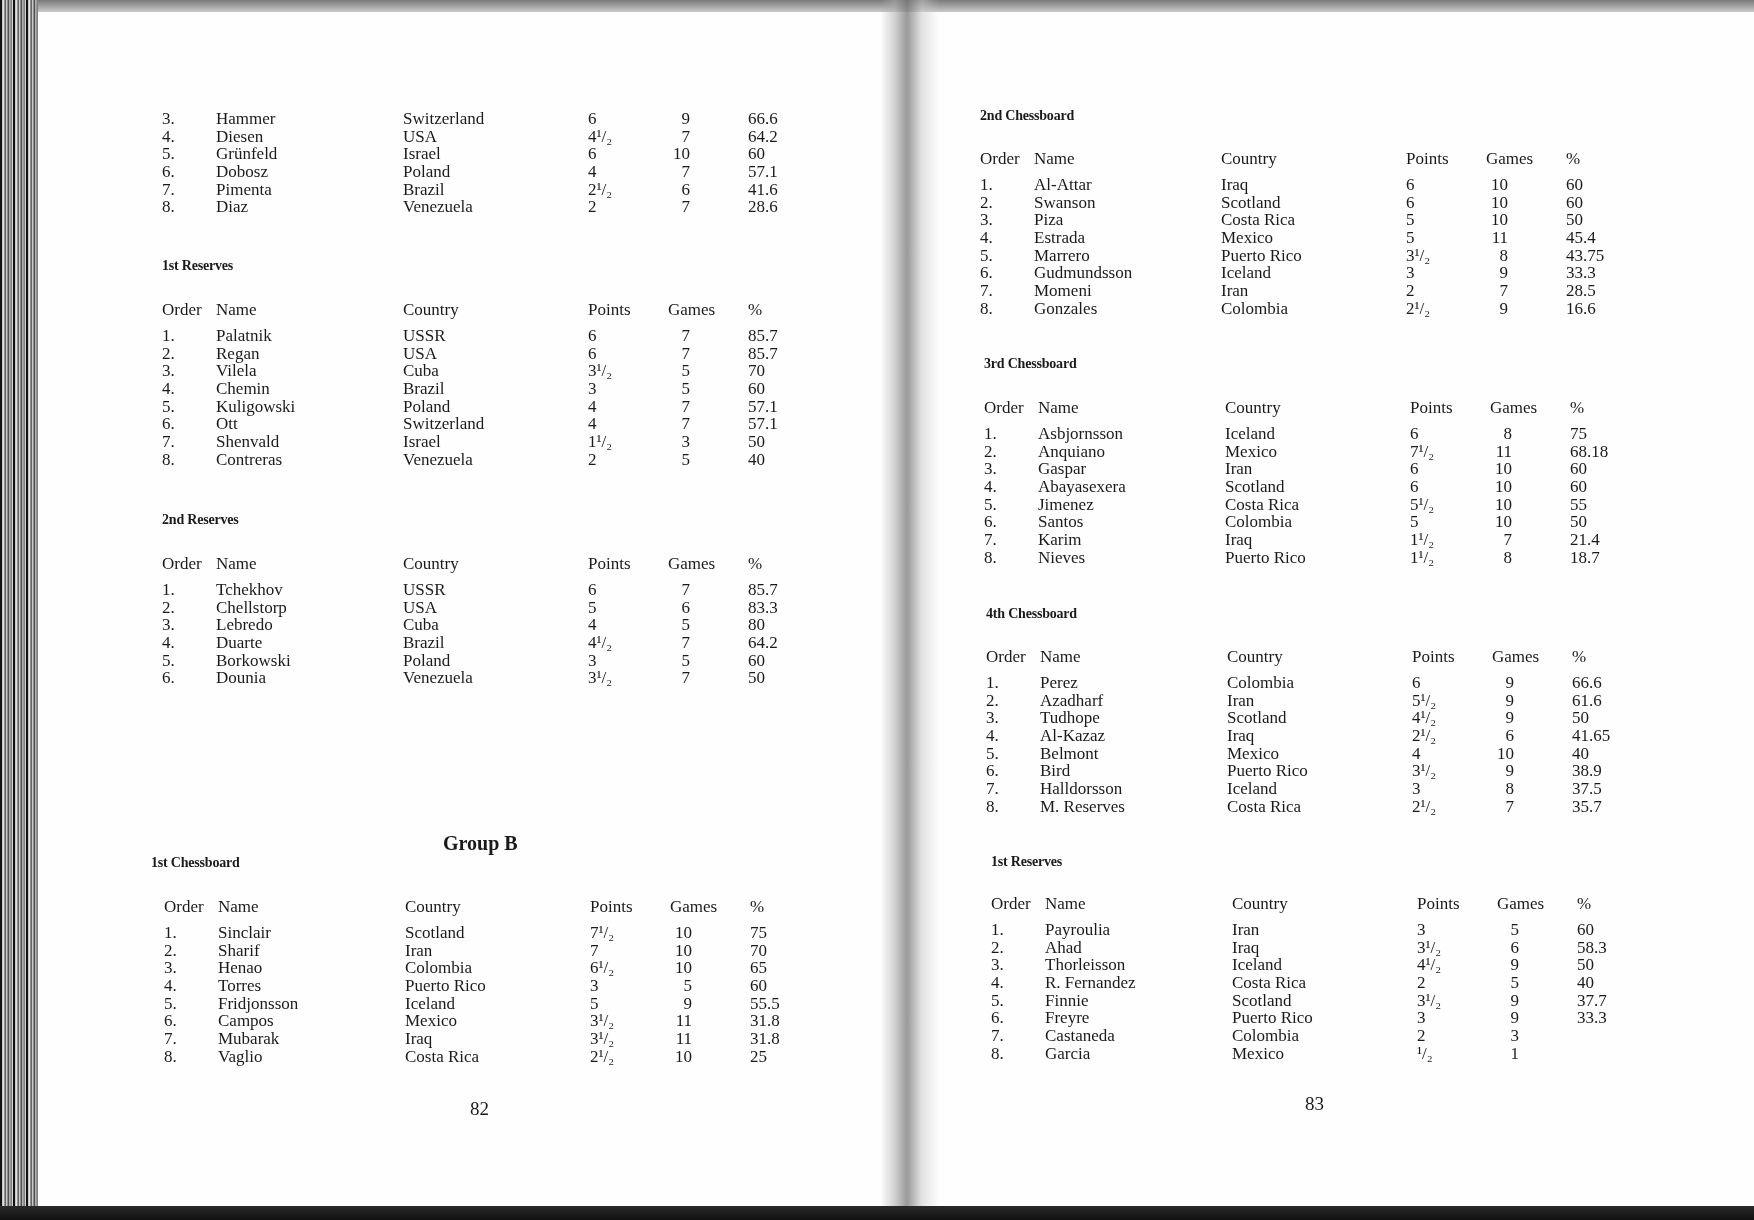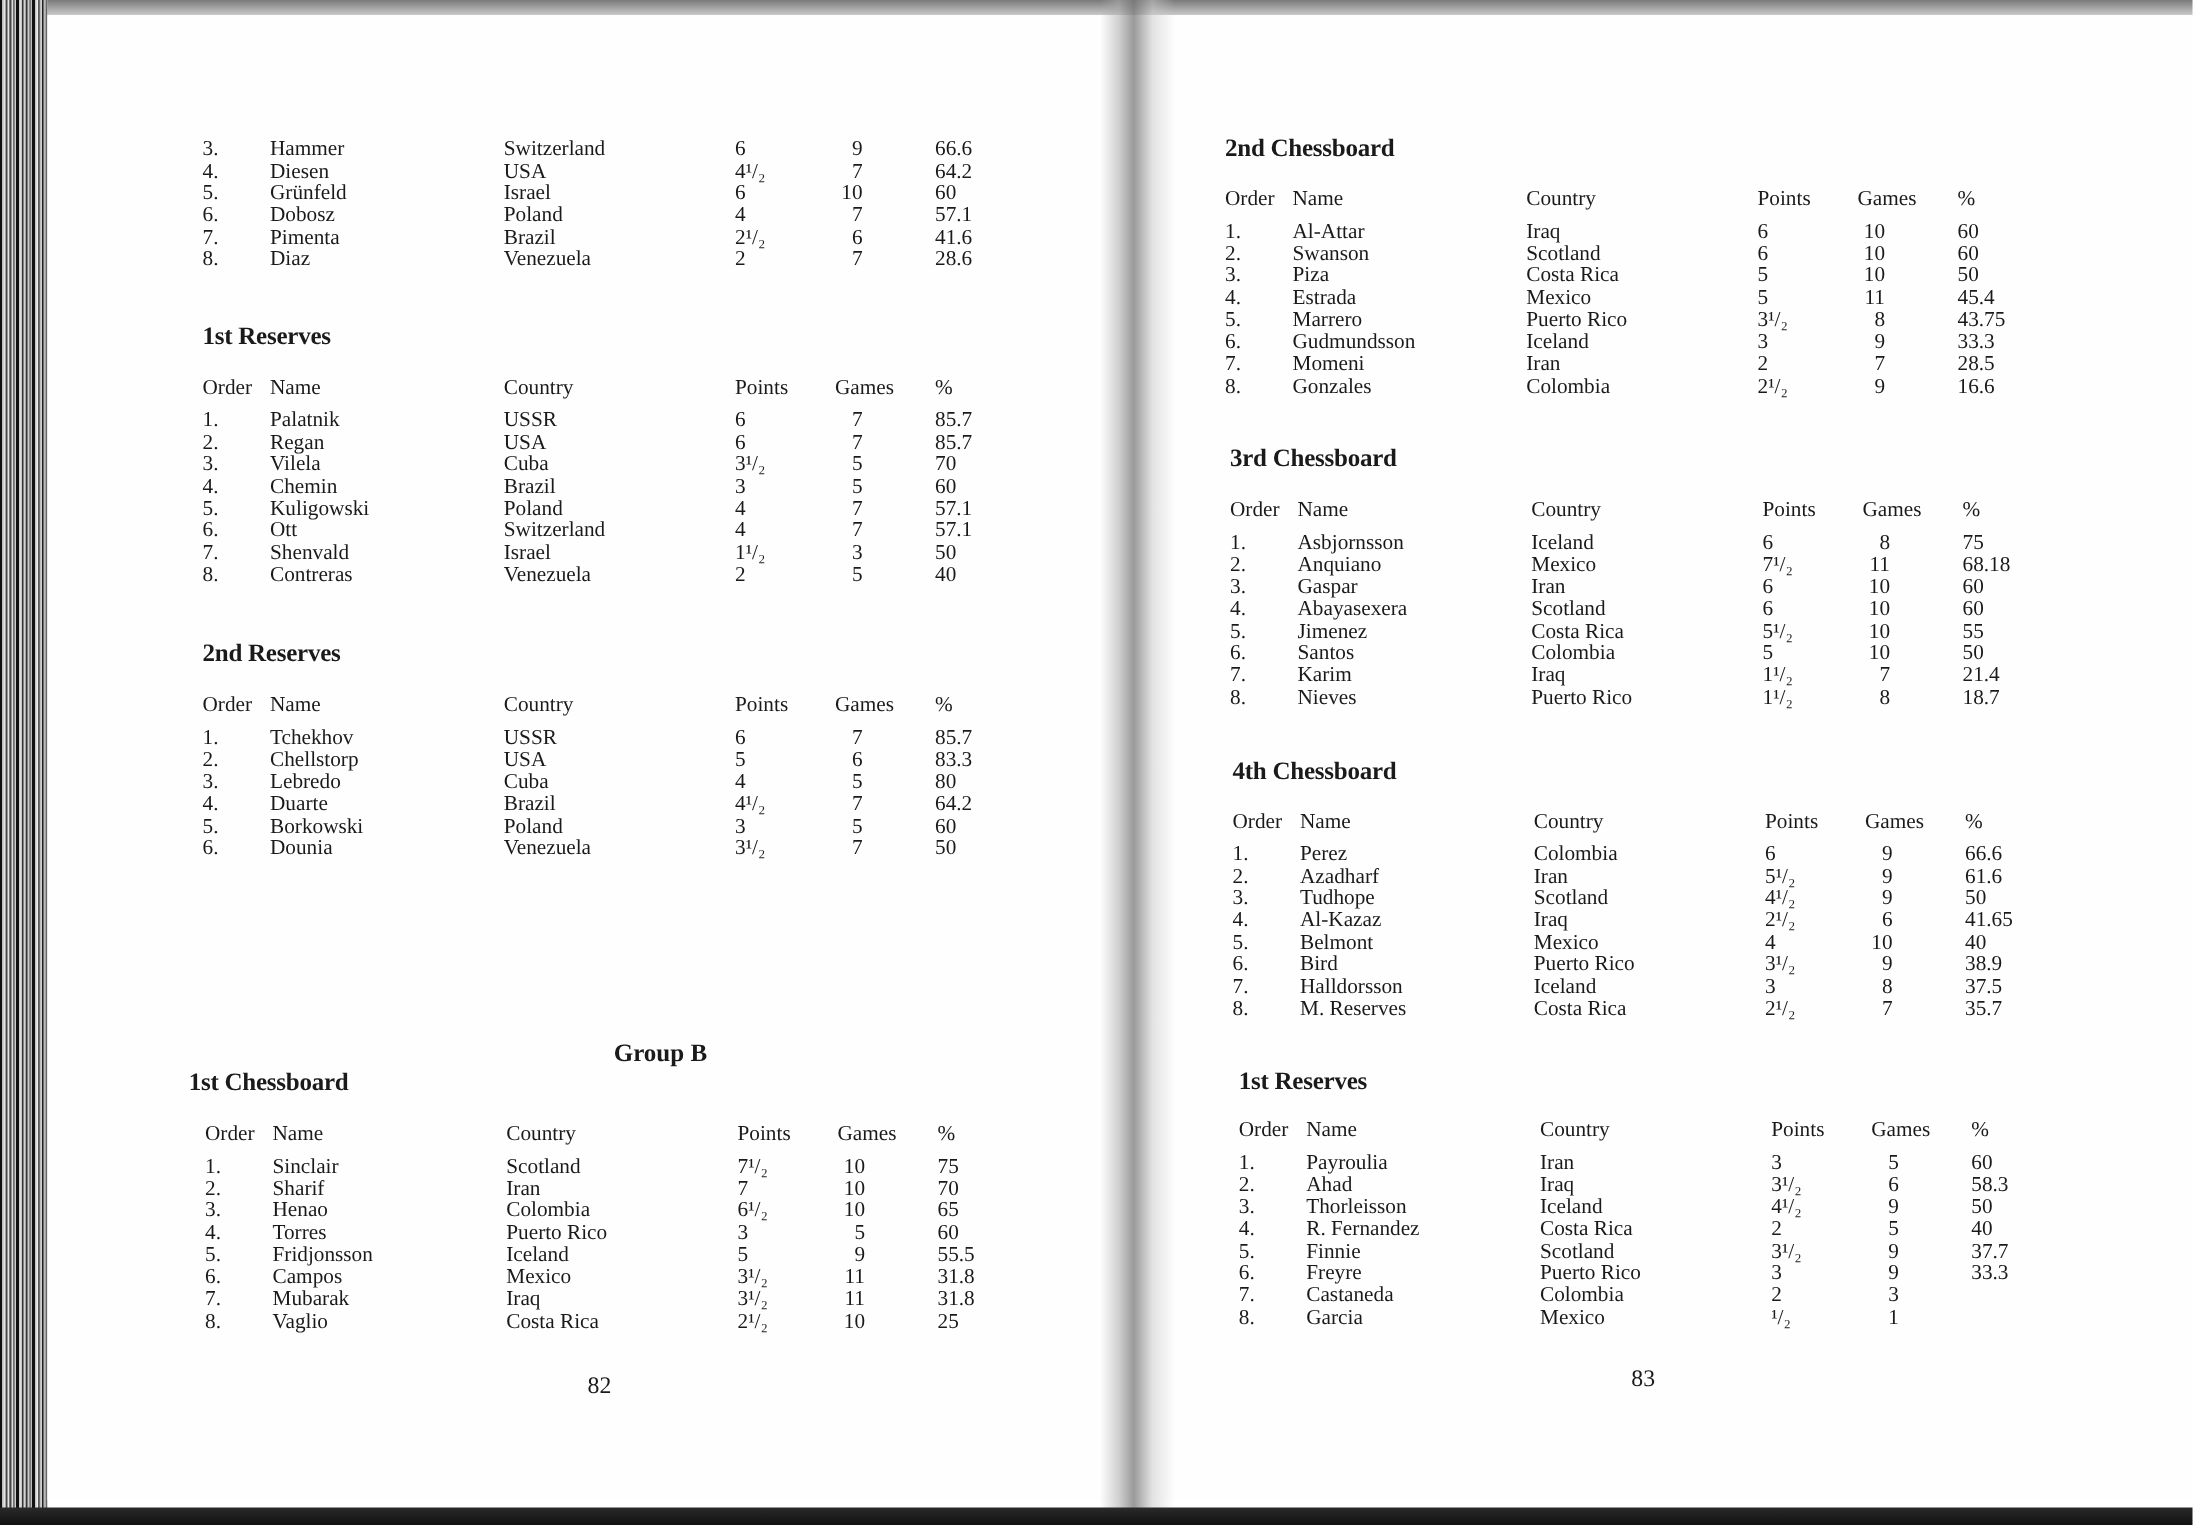--- a/index.html
+++ b/index.html
@@ -15,21 +15,21 @@
   .top-shade { position:absolute; left:0; top:0; width:1754px; height:12px;
     background:linear-gradient(to bottom, #7a7a7a, #c9c9c9); }
   .bottom-shade { position:absolute; left:0; top:1206px; width:1754px; height:14px;
     background:linear-gradient(to bottom, #2a2a2a, #111); }
   .spine-left { position:absolute; left:0; top:0; width:38px; height:1220px;
     background:repeating-linear-gradient(to right, #111 0px, #111 2px, #bbb 2px, #eee 4px, #333 5px, #fafafa 7px, #222 8px, #ddd 10px, #555 11px, #fff 13px);
   }
   .gutter { position:absolute; left:880px; top:0; width:60px; height:1220px;
     background:linear-gradient(to right, rgba(255,255,255,0) 0%, rgba(170,170,170,0.55) 25%, rgba(120,120,120,0.75) 45%, rgba(200,200,200,0.5) 70%, rgba(255,255,255,0) 100%);
   }
-  .section-title { position:absolute; font-weight:bold; font-size:20px; letter-spacing:-0.2px; }
+  .section-title { position:absolute; font-weight:bold; font-size:14px; letter-spacing:-0.2px; }
   .group-title { position:absolute; font-weight:bold; font-size:20px; }
   .tbl { position:absolute; font-size:17px; line-height:17.7px; }
   .tbl .hdr, .tbl .row { position:relative; height:17.7px; white-space:nowrap; }
   .tbl .hdr { height:26px; }
   .tbl .cell { position:absolute; top:0; }
   .c-order { left:0; }
   .c-name { left:54px; }
   .c-country { left:241px; }
   .c-points { left:426px; }
   .c-games { left:506px; width:22px; text-align:right; }
@@ -225,21 +225,21 @@
     <div class="row">
       <span class="cell c-order">6.</span>
       <span class="cell c-name">Dounia</span>
       <span class="cell c-country">Venezuela</span>
       <span class="cell c-points">3¹/₂</span>
       <span class="cell c-games">7</span>
       <span class="cell c-pct">50</span>
     </div>
   </div>
 
-<div class="group-title" style="left:443px; top:832px;margin-left:48px;">Group B</div>
+<div class="group-title" style="left:443px; top:832px;">Group B</div>
 <div class="section-title" style="left:151px; top:855px;">1st Chessboard</div>
 <div class="tbl" style="left:164px; top:898px;">
     <div class="hdr">
       <span class="cell c-order">Order</span>
       <span class="cell c-name">Name</span>
       <span class="cell c-country">Country</span>
       <span class="cell c-points">Points</span>
       <span class="cell c-games-h">Games</span>
       <span class="cell c-pct">%</span>
     </div>

